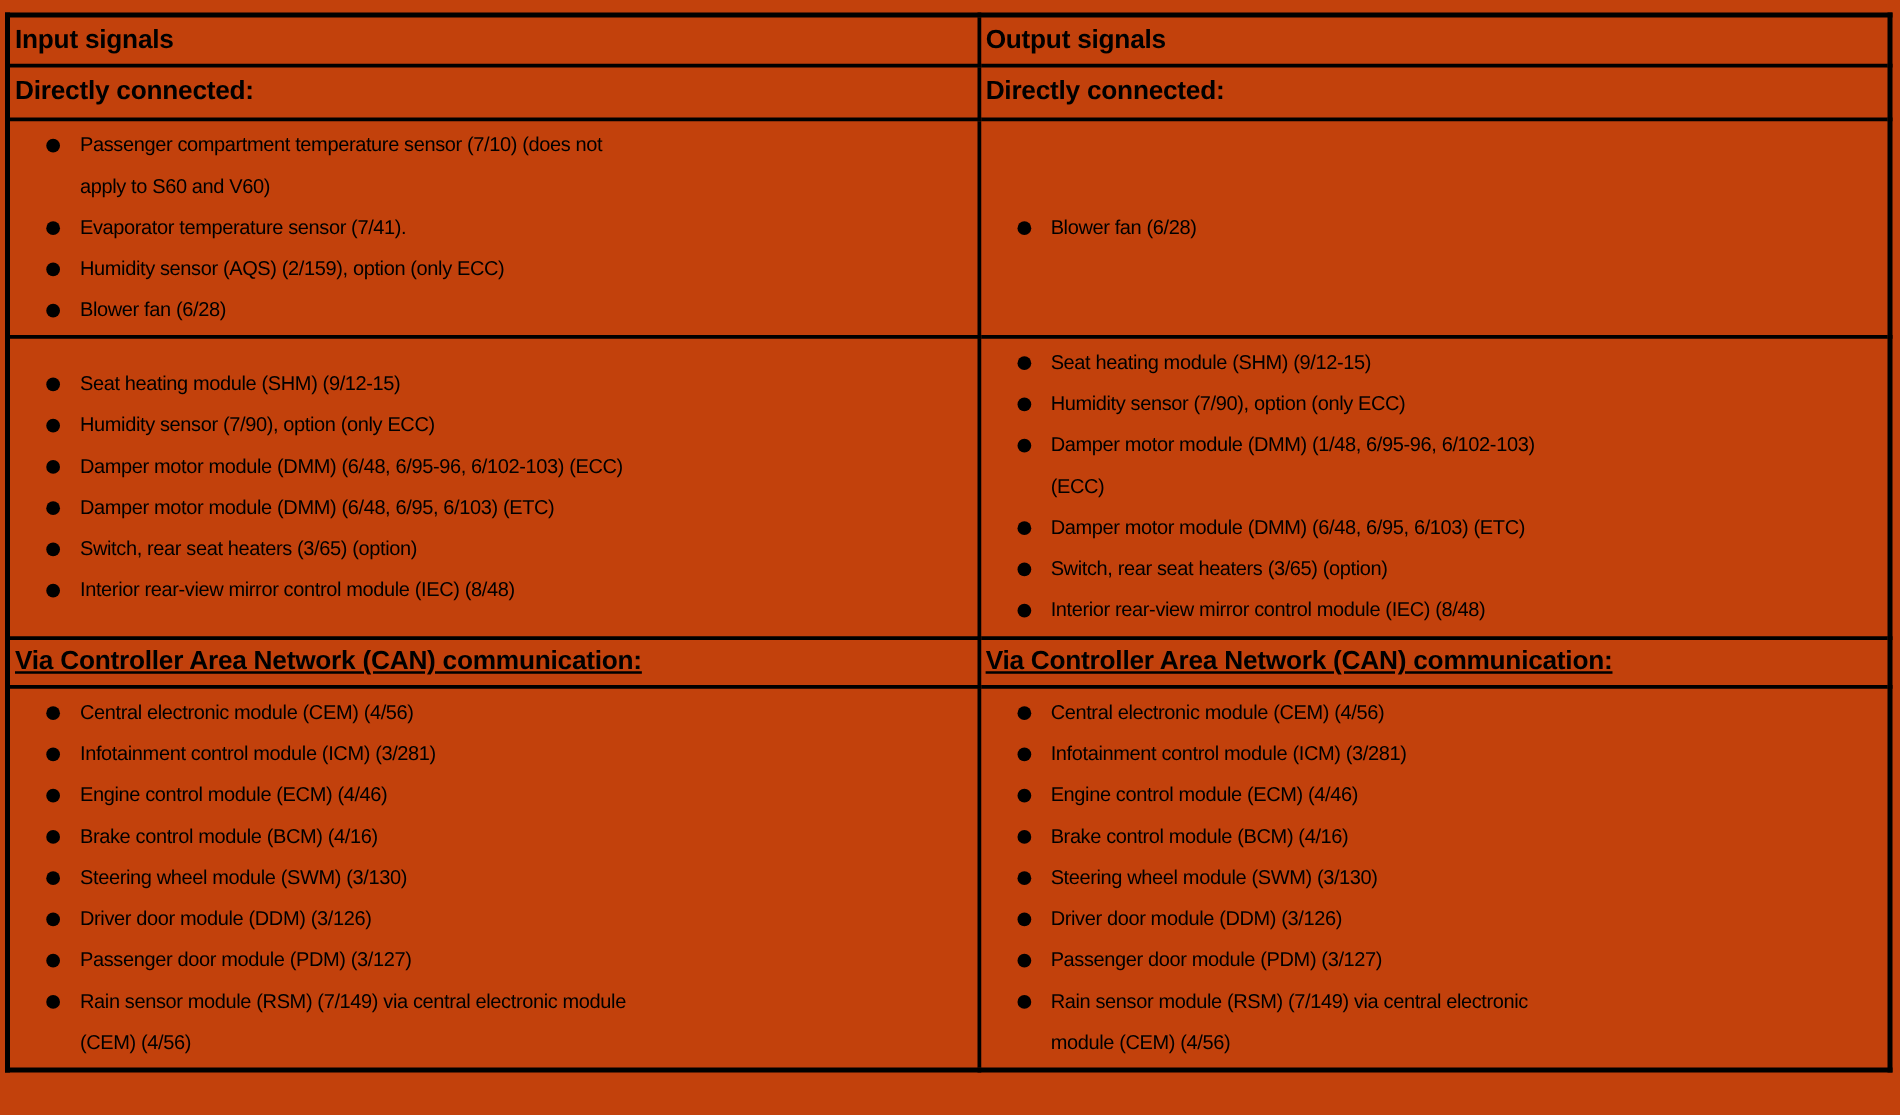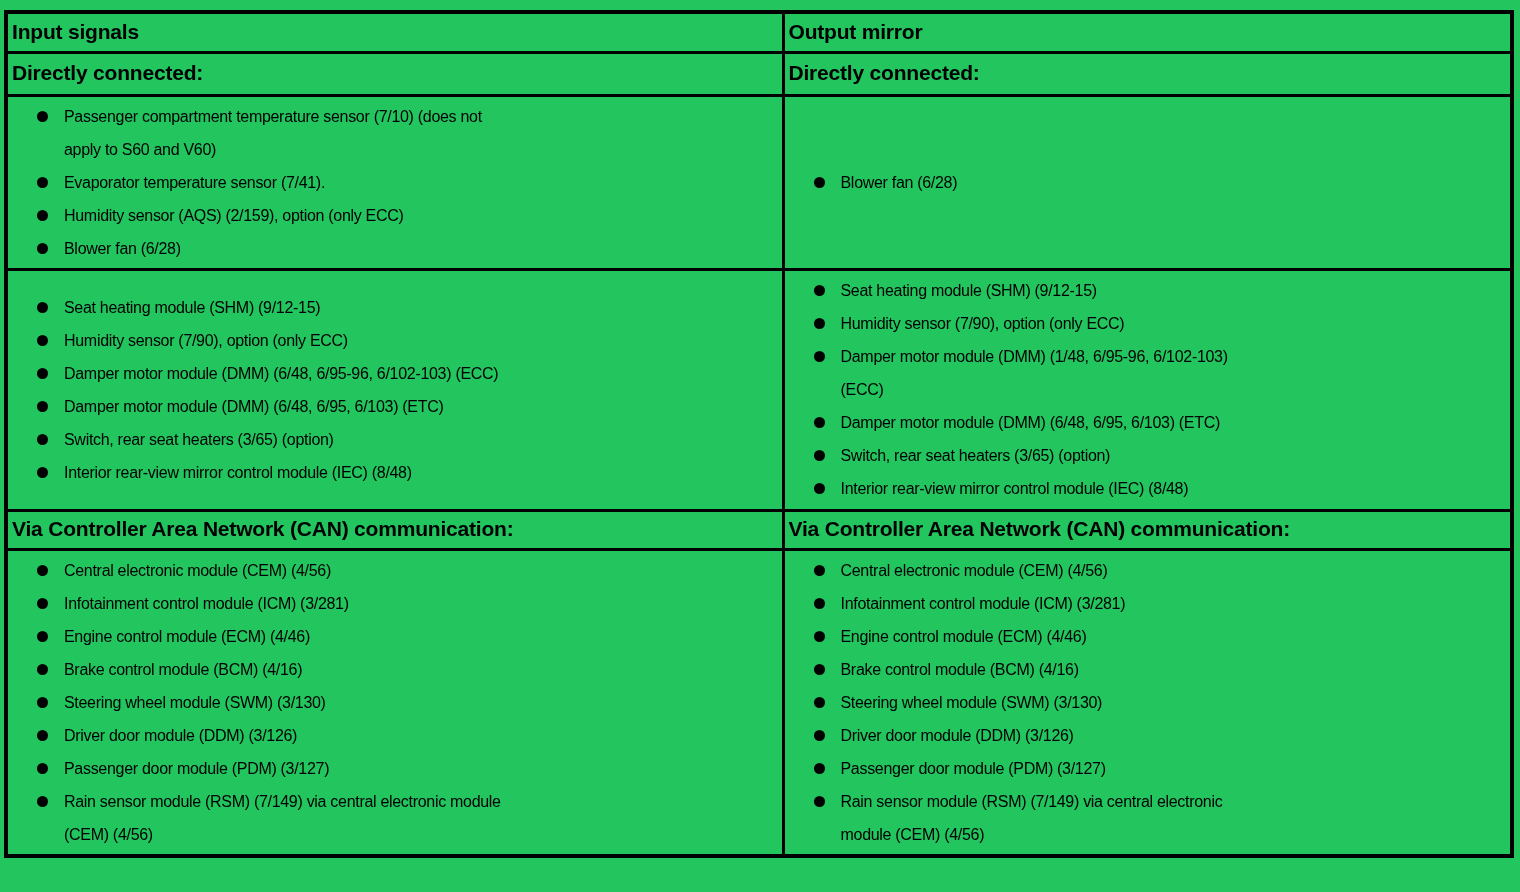--- a/index.html
+++ b/index.html
@@ -7,21 +7,21 @@
     padding: 0;
     background: #ffffff;
     color: #000000;
     font-family: "Liberation Sans", sans-serif;
   }
   .page {
     width: 1520px;
     height: 892px;
     box-sizing: border-box;
     padding: 10px 10px 7px 4px;
-    background: #22c55e;
+    background: #c2410c;
     overflow: hidden;
   }
   table.signals {
     border-collapse: collapse;
     table-layout: fixed;
     width: 1506px;
     border: 4px solid #000000;
   }
   td {
     border: 3px solid #000000;
@@ -60,40 +60,40 @@
     margin: 11px 16px 0 27px;
   }
   .item-text {
     white-space: pre-line;
   }
   tr.r-col-head   { height: 40px; }
   tr.r-direct-h   { height: 43px; }
   tr.r-direct-b   { height: 170px; }
   tr.r-lin-h      { height: 39px; }
   tr.r-lin-b      { height: 241px; }
-  tr.r-can-h      { height: 39px; }
+  tr.r-can-h      { height: 39px; text-decoration: underline; }
   tr.r-can-b      { height: 303px; }
 </style>
 </head>
 <body>
 
 <div class="page">
   <table class="signals">
     <colgroup>
       <col style="width:777px">
       <col style="width:729px">
     </colgroup>
 
     <tbody>
         <tr class="r-col-head">
       <td class="hdr">
         <span>Input signals</span>
       </td>
       <td class="hdr">
-        <span>Output mirror</span>
+        <span>Output signals</span>
       </td>
     </tr>
 
     <tr class="r-direct-h">
       <td class="hdr">
         <span>Directly connected:</span>
       </td>
       <td class="hdr">
         <span>Directly connected:</span>
       </td>

